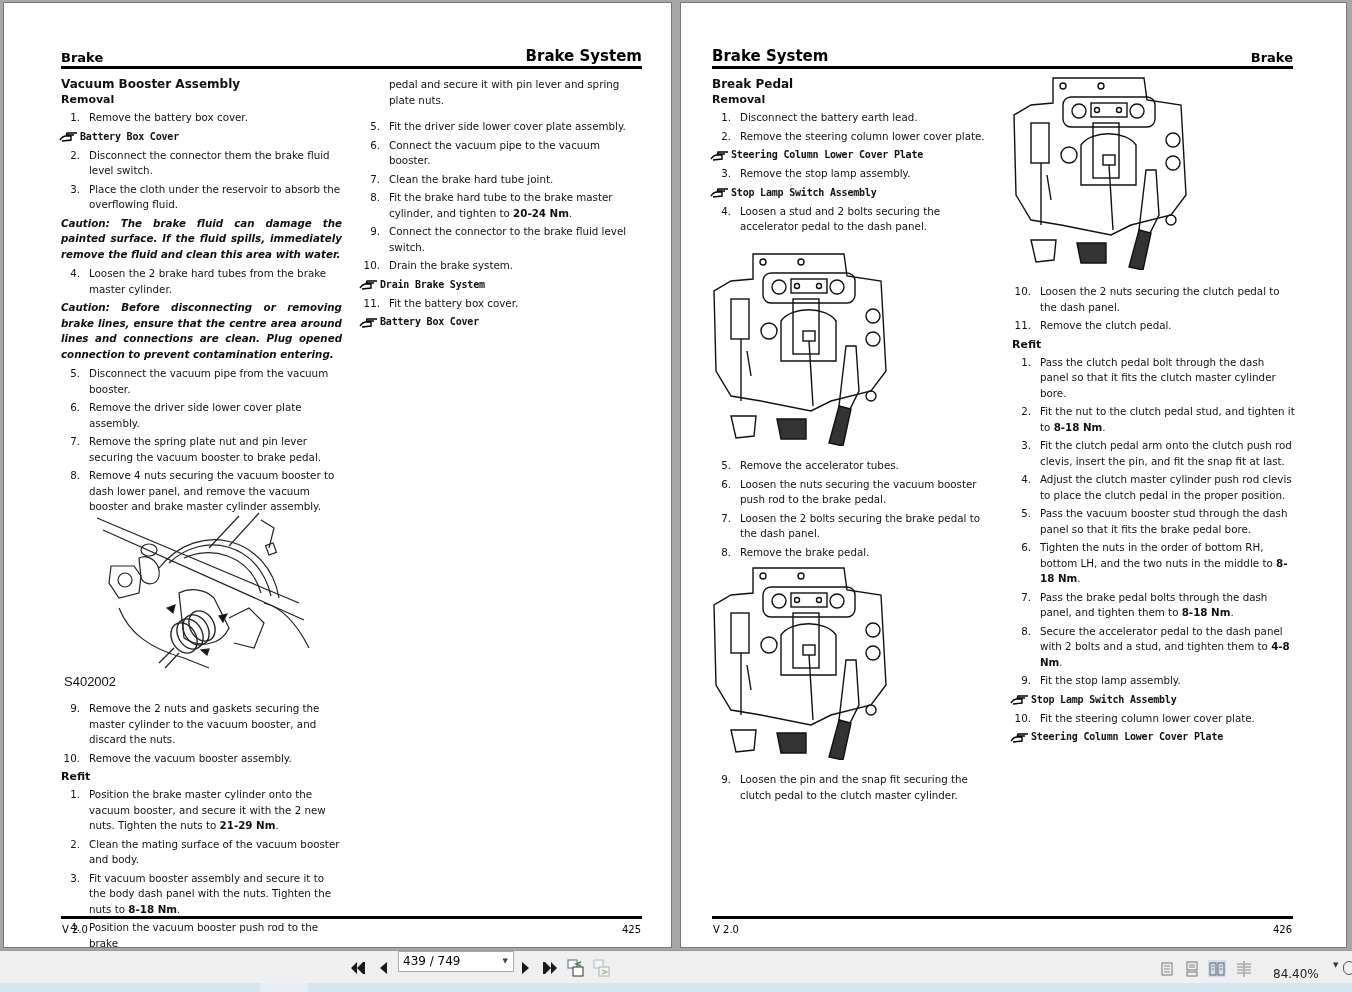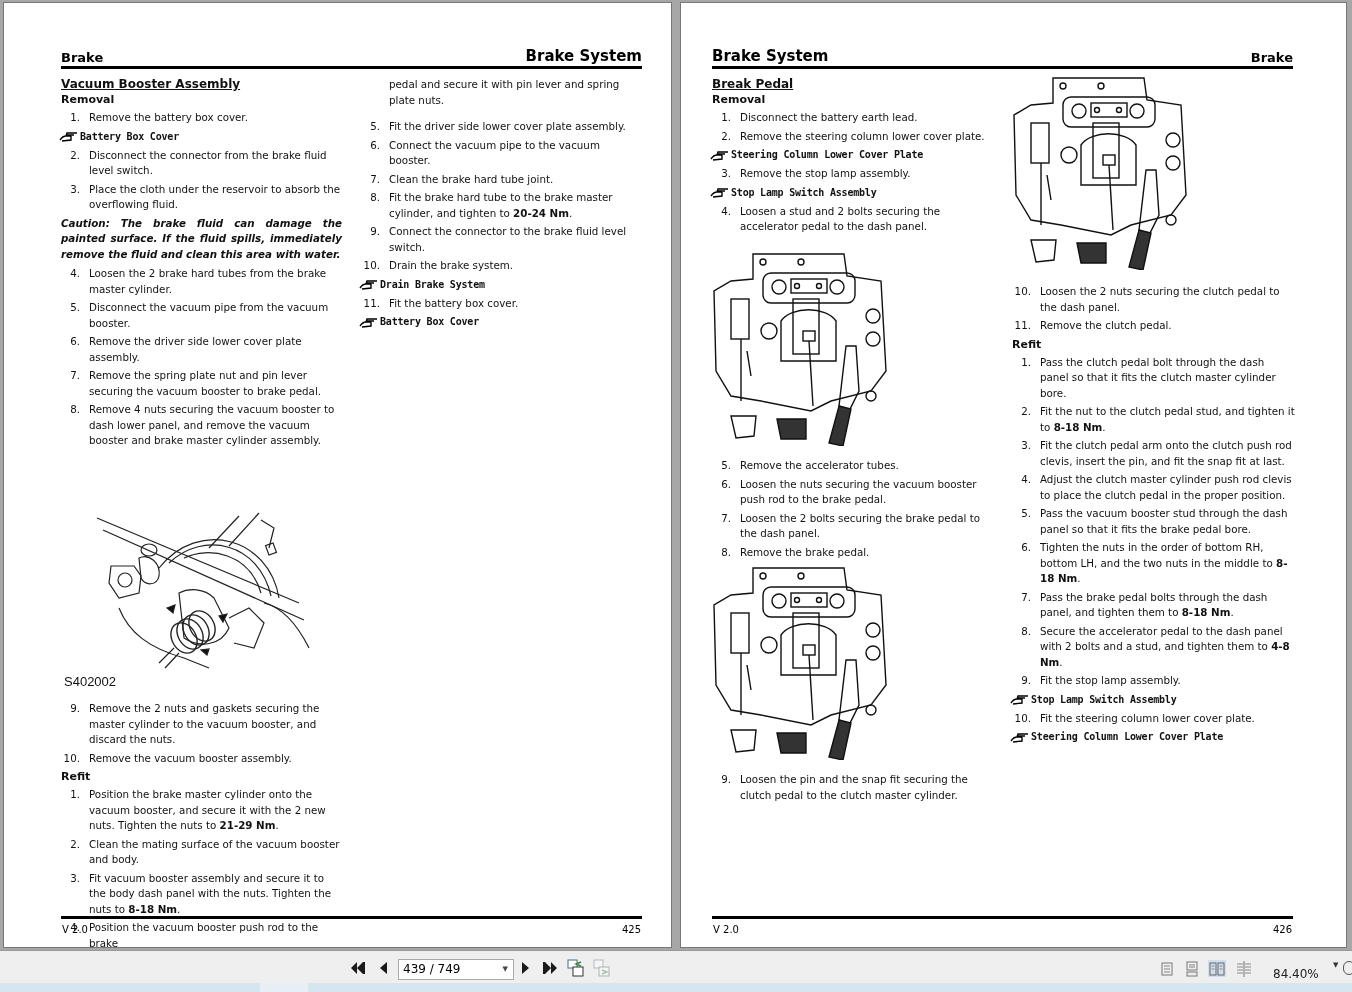--- a/index.html
+++ b/index.html
@@ -16,37 +16,37 @@
   .run-head .r { right: 0; }
   .hsmall { font-size: 13px; }
   .hbig { font-size: 15px; }
   .run-foot { position: absolute; top: 913px; height: 22px; border-top: 3px solid #000; font-size: 10px; }
   .page.left .run-foot { left: 57px; width: 581px; }
   .page.right .run-foot { left: 31px; width: 581px; }
   .run-foot .ver { position: absolute; left: 1px; top: 5px; }
   .run-foot .num { position: absolute; right: 1px; top: 5px; }
 
   .col { position: absolute; font-size: 10.3px; line-height: 15.5px; color: #111; }
-  .sec-title { font-weight: bold; font-size: 12px; line-height: 16px; text-decoration: underline; }
+  .sec-title { font-weight: bold; font-size: 12px; line-height: 16px; }
   .sub-title { font-weight: bold; font-size: 11px; line-height: 16px; }
   .step { display: flex; margin: 2px 0 3px 0; }
   .step .n { width: 28px; text-align: right; padding-right: 9px; flex: none; }
   .step .t { flex: 1; }
   .step b { font-weight: bold; }
   .ref { font-family: "DejaVu Sans Mono", monospace; font-weight: bold; font-size: 10px; line-height: 16px; margin: 2px 0 3px -2px; display: flex; align-items: center; white-space: nowrap; letter-spacing: -0.2px; }
   .ref .hand { display: inline-block; width: 20px; height: 11px; margin-right: 1px; flex: none; }
   .caution { font-weight: bold; font-style: italic; text-align: justify; margin: 3px 0 4px 0; }
   .fig { position: absolute; }
   .fig-label { position: absolute; font-family: "Liberation Sans", sans-serif; font-size: 13px; color: #111; }
 
   .toolbar { position: absolute; left: 0; top: 950px; width: 1352px; height: 33px; background: #efefef; border-top: 1px solid #999; }
   .statusbar { position: absolute; left: 0; top: 983px; width: 1352px; height: 9px; background: #d6e6f0; }
   .statusbar .seg { position: absolute; top: 0; height: 9px; background: #e6eff6; }
   .tb-btn { position: absolute; top: 8px; width: 18px; height: 18px; display: flex; align-items: center; justify-content: center; cursor: pointer; }
-  .page-box { position: absolute; left: 398px; top: 8px; width: 116px; height: 21px; background: #fff; border: 1px solid #aaa; font-size: 12px; line-height: 19px; padding-left: 4px; font-family: "DejaVu Sans", sans-serif; }
+  .page-box { position: absolute; left: 398px; top: 0; width: 116px; height: 21px; background: #fff; border: 1px solid #aaa; font-size: 12px; line-height: 19px; padding-left: 4px; font-family: "DejaVu Sans", sans-serif; }
   .page-box .dd { position: absolute; right: 5px; top: 0; font-size: 7px; color: #444; }
   .zoom-val { position: absolute; left: 1273px; top: 16px; font-size: 12px; color: #222; }
   .zoom-dd { position: absolute; left: 1333px; top: 10px; font-size: 7px; color: #333; }
   .zoom-plus { position: absolute; left: 1343px; top: 10px; width: 12px; height: 14px; border: 1px solid #555; border-radius: 7px; }
   .view-btn { position: absolute; top: 9px; width: 18px; height: 17px; display: flex; align-items: center; justify-content: center; }
   .view-btn.active { background: #d0dff0; }
 </style>
 </head>
 <body>
 
@@ -69,34 +69,35 @@
         </div>
       <div class="ref">
           <span class="hand"><svg width="20" height="11" viewBox="0 0 20 11">
               <path d="M1 9 C3 6,5 5,7 5 L8 2 L18 2 M8 4 L15 4 M7 5 L12 5 M12 5 L12 9 L3 10" fill="none" stroke="#000" stroke-width="1.4"></path>
             </svg></span>
           <span>Battery Box Cover</span>
         </div>
       <div>
           <div class="step">
             <span class="n">2.</span>
-            <span class="t"><span>Disconnect the connector from the brake fluid level switch.</span></span>
+            <span class="t"><span>Disconnect the connector them the brake fluid level switch.</span></span>
           </div>
           <div class="step">
             <span class="n">3.</span>
             <span class="t"><span>Place the cloth under the reservoir to absorb the overflowing fluid.</span></span>
           </div>
         </div>
       <div class="caution">Caution: The brake fluid can damage the painted surface. If the fluid spills, immediately remove the fluid and clean this area with water.</div>
       <div>
           <div class="step">
             <span class="n">4.</span>
             <span class="t"><span>Loosen the 2 brake hard tubes from the brake master cylinder.</span></span>
           </div>
         </div>
+      <div class="caution">Caution:  Before disconnecting or removing brake lines, ensure that the centre area around lines and connections are clean.  Plug opened connection to prevent contamination entering.</div>
       <div>
           <div class="step">
             <span class="n">5.</span>
             <span class="t"><span>Disconnect the vacuum pipe from the vacuum booster.</span></span>
           </div>
           <div class="step">
             <span class="n">6.</span>
             <span class="t"><span>Remove the driver side lower cover plate assembly.</span></span>
           </div>
           <div class="step">

